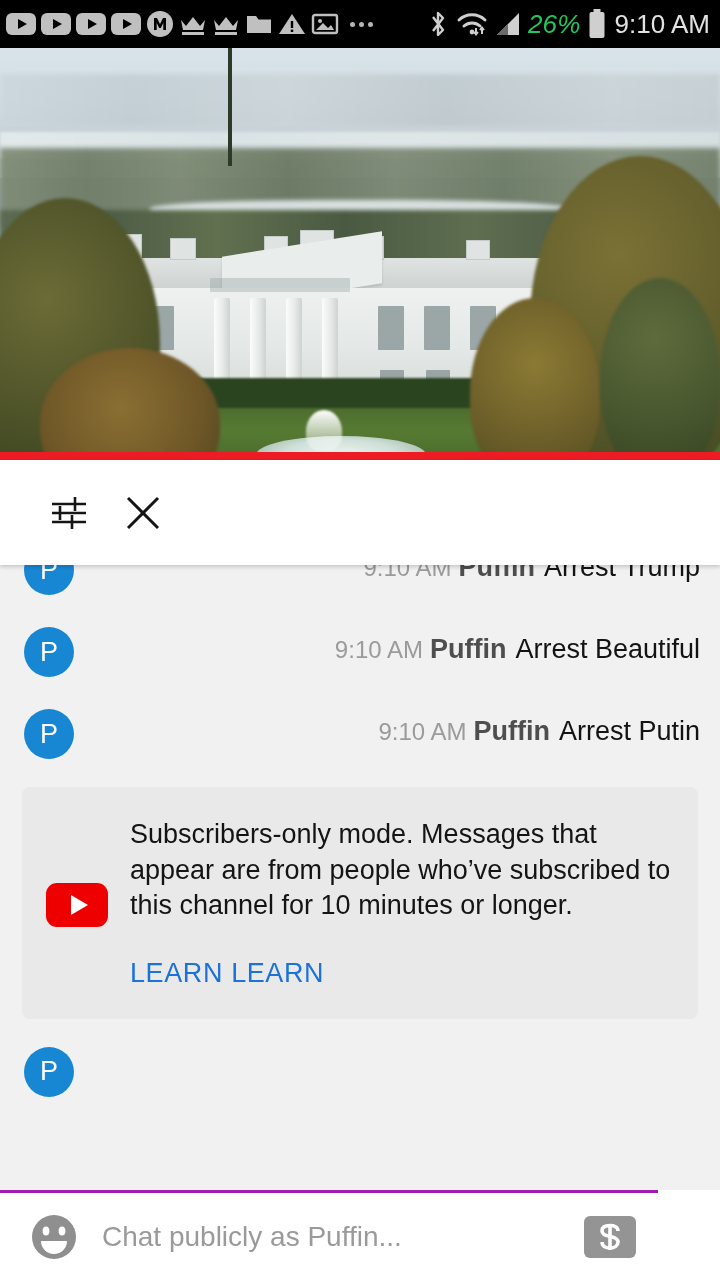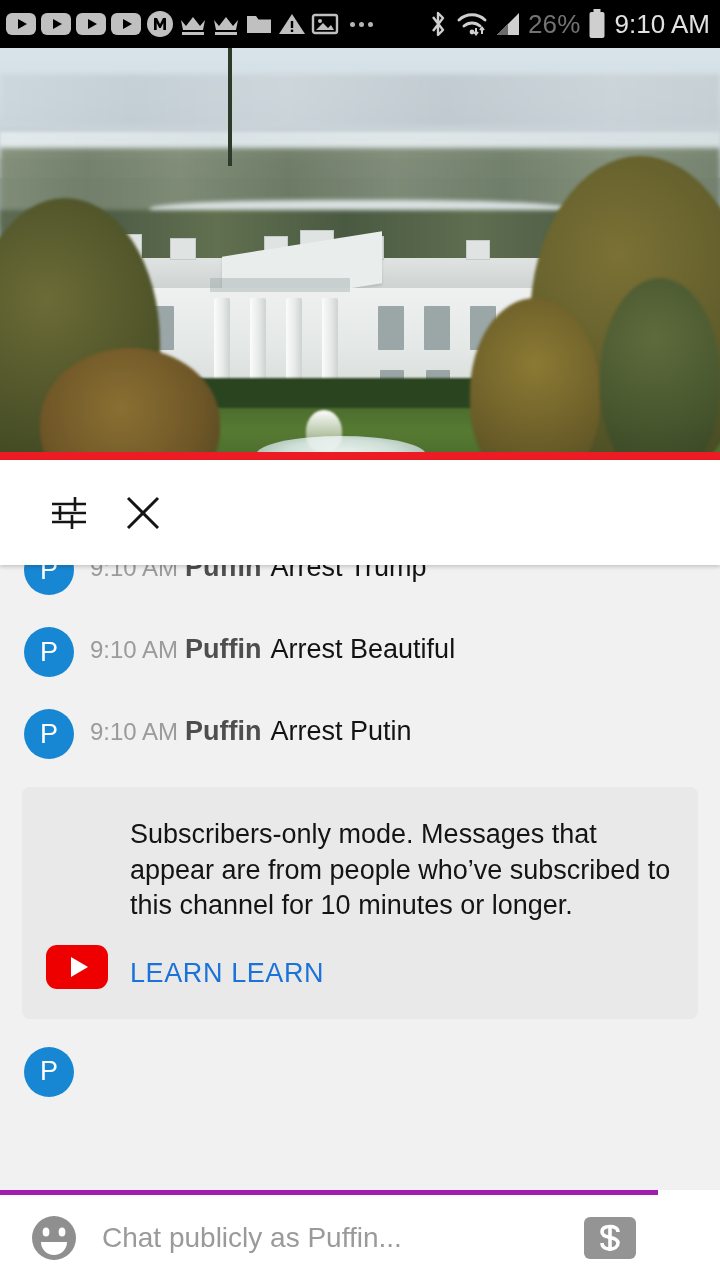--- a/index.html
+++ b/index.html
@@ -12,21 +12,21 @@
 
   
   .statusbar {
     position:absolute; top:0; left:0; width:720px; height:48px;
     background:#000; display:flex; align-items:center;
     padding:0 10px 0 6px; color:#c8c8c8;
   }
   .sb-left { display:flex; align-items:center; gap:5px; flex:1; }
   .sb-right { display:flex; align-items:center; gap:7px; }
   .sb-ico { display:block; }
-  .sb-text { font-size:26px; color:#737373; letter-spacing:0.2px; white-space:nowrap; }
+  .sb-text { font-size:26px; color:#22c55e; letter-spacing:0.2px; white-space:nowrap;font-style:italic; }
   .sb-time { font-size:26px; color:#e2e2e2; white-space:nowrap; margin-left:2px; }
   .dots { display:flex; gap:4px; align-items:center; margin:0 6px; }
   .dots i { width:5px; height:5px; border-radius:50%; background:#b5b5b5; display:block; }
 
   
   .video {
     position:absolute; top:48px; left:0; width:720px; height:412px;
     overflow:hidden; background:#9aa6ad;
   }
   .sky {
@@ -143,29 +143,29 @@
   }
   .avatar.photo .mtn {
     position:absolute; top:12px; left:-4px; width:58px; height:22px;
     background:linear-gradient(150deg,#6c7b86 0%,#5a6b77 40%,#8b939a 70%,#6d7a84 100%);
     clip-path:polygon(0% 100%, 18% 40%, 32% 62%, 52% 12%, 70% 55%, 86% 30%, 100% 100%);
   }
   .avatar.photo .fld {
     position:absolute; bottom:0; left:0; width:58px; height:20px;
     background:linear-gradient(#cfa52e,#8f7a2c 60%,#5d5224);
   }
-  .msg-body { flex:1; font-size:27px; line-height:1.22; color:#1b1b1b; padding-top:2px; }
+  .msg-body { flex:1; font-size:27px; line-height:1.22; color:#1b1b1b; padding-top:2px;text-align:right; }
   .ts { color:#9b9b9b; font-size:24px; margin-right:7px; }
   .author { font-weight:bold; color:#4e4e4e; margin-right:9px; }
   .mtext { color:#131313; }
 
   
   .notice {
     background:#e9e9e9; border-radius:8px; margin:10px 22px 14px 22px;
-    padding:30px 26px 30px 24px; display:flex; align-items:flex-end;
+    padding:30px 26px 30px 24px; display:flex; align-items:center;
   }
   .yt-logo {
     width:62px; height:44px; border-radius:11px; background:#ee0000;
     flex:0 0 62px; display:flex; align-items:center; justify-content:center;
     margin-right:22px; margin-top:4px;
   }
   .yt-logo .tri {
     width:0; height:0; border-left:17px solid #fff;
     border-top:10px solid transparent; border-bottom:10px solid transparent;
     margin-left:4px;
@@ -174,21 +174,21 @@
   .notice-text { font-size:27px; line-height:1.32; color:#141414; }
   .learn-more {
     margin-top:34px; font-size:27px; color:#1b72d9;
     letter-spacing:.6px; display:inline-block;
   }
 
   
   .input-bar {
     position:absolute; bottom:0; left:0; width:658px; height:90px;
     background:#fff; display:flex; align-items:center; padding:0 22px 0 28px;
-    border-top:5px solid #a21caf;
+    border-top:3px solid #a21caf;
   }
   .emoji-btn { width:52px; height:52px; flex:0 0 52px; margin-right:22px; }
   .chat-input {
     flex:1; border:none; outline:none; background:transparent;
     font-family:"Liberation Sans", sans-serif; font-size:28px; color:#8a8a8a;
   }
   .chat-input::placeholder { color:#9a9a9a; opacity:1; }
   .superchat-btn {
     width:52px; height:42px; border-radius:6px; background:#949494;
     display:flex; align-items:center; justify-content:center; flex:0 0 52px;

